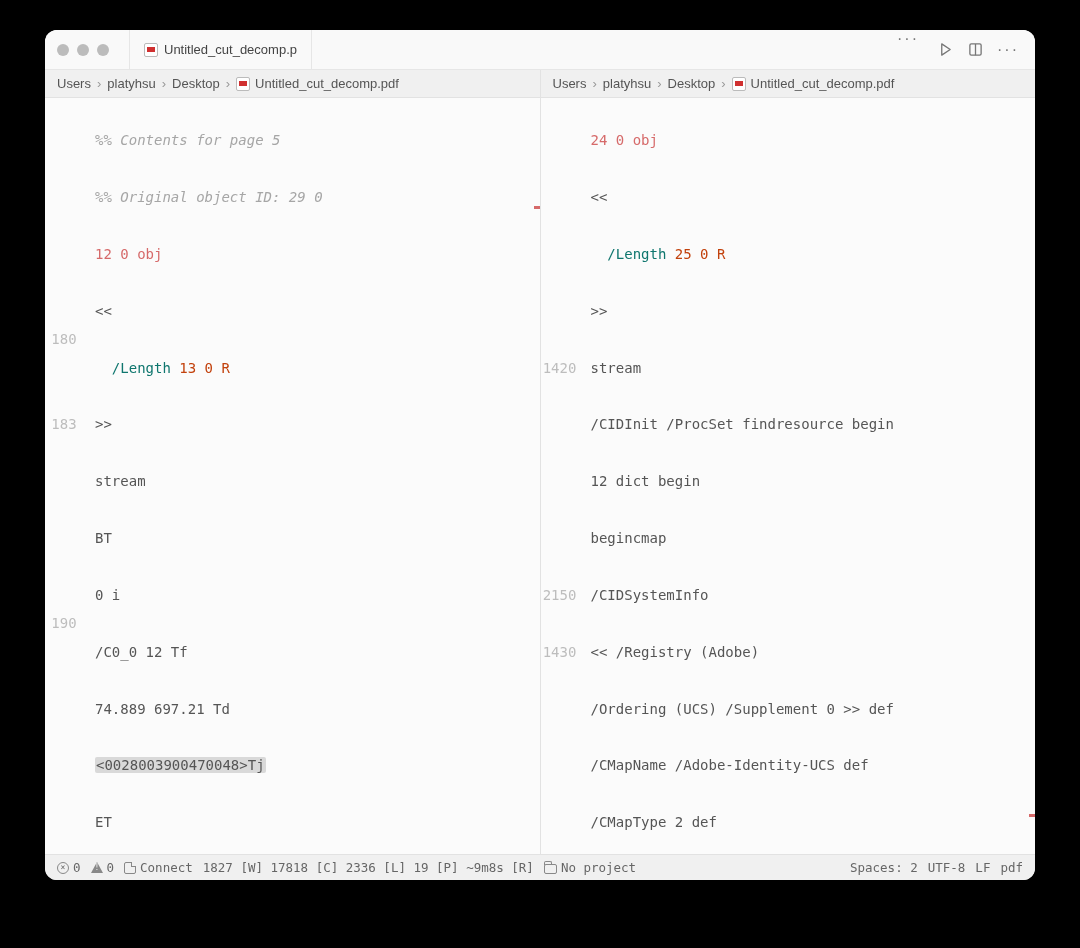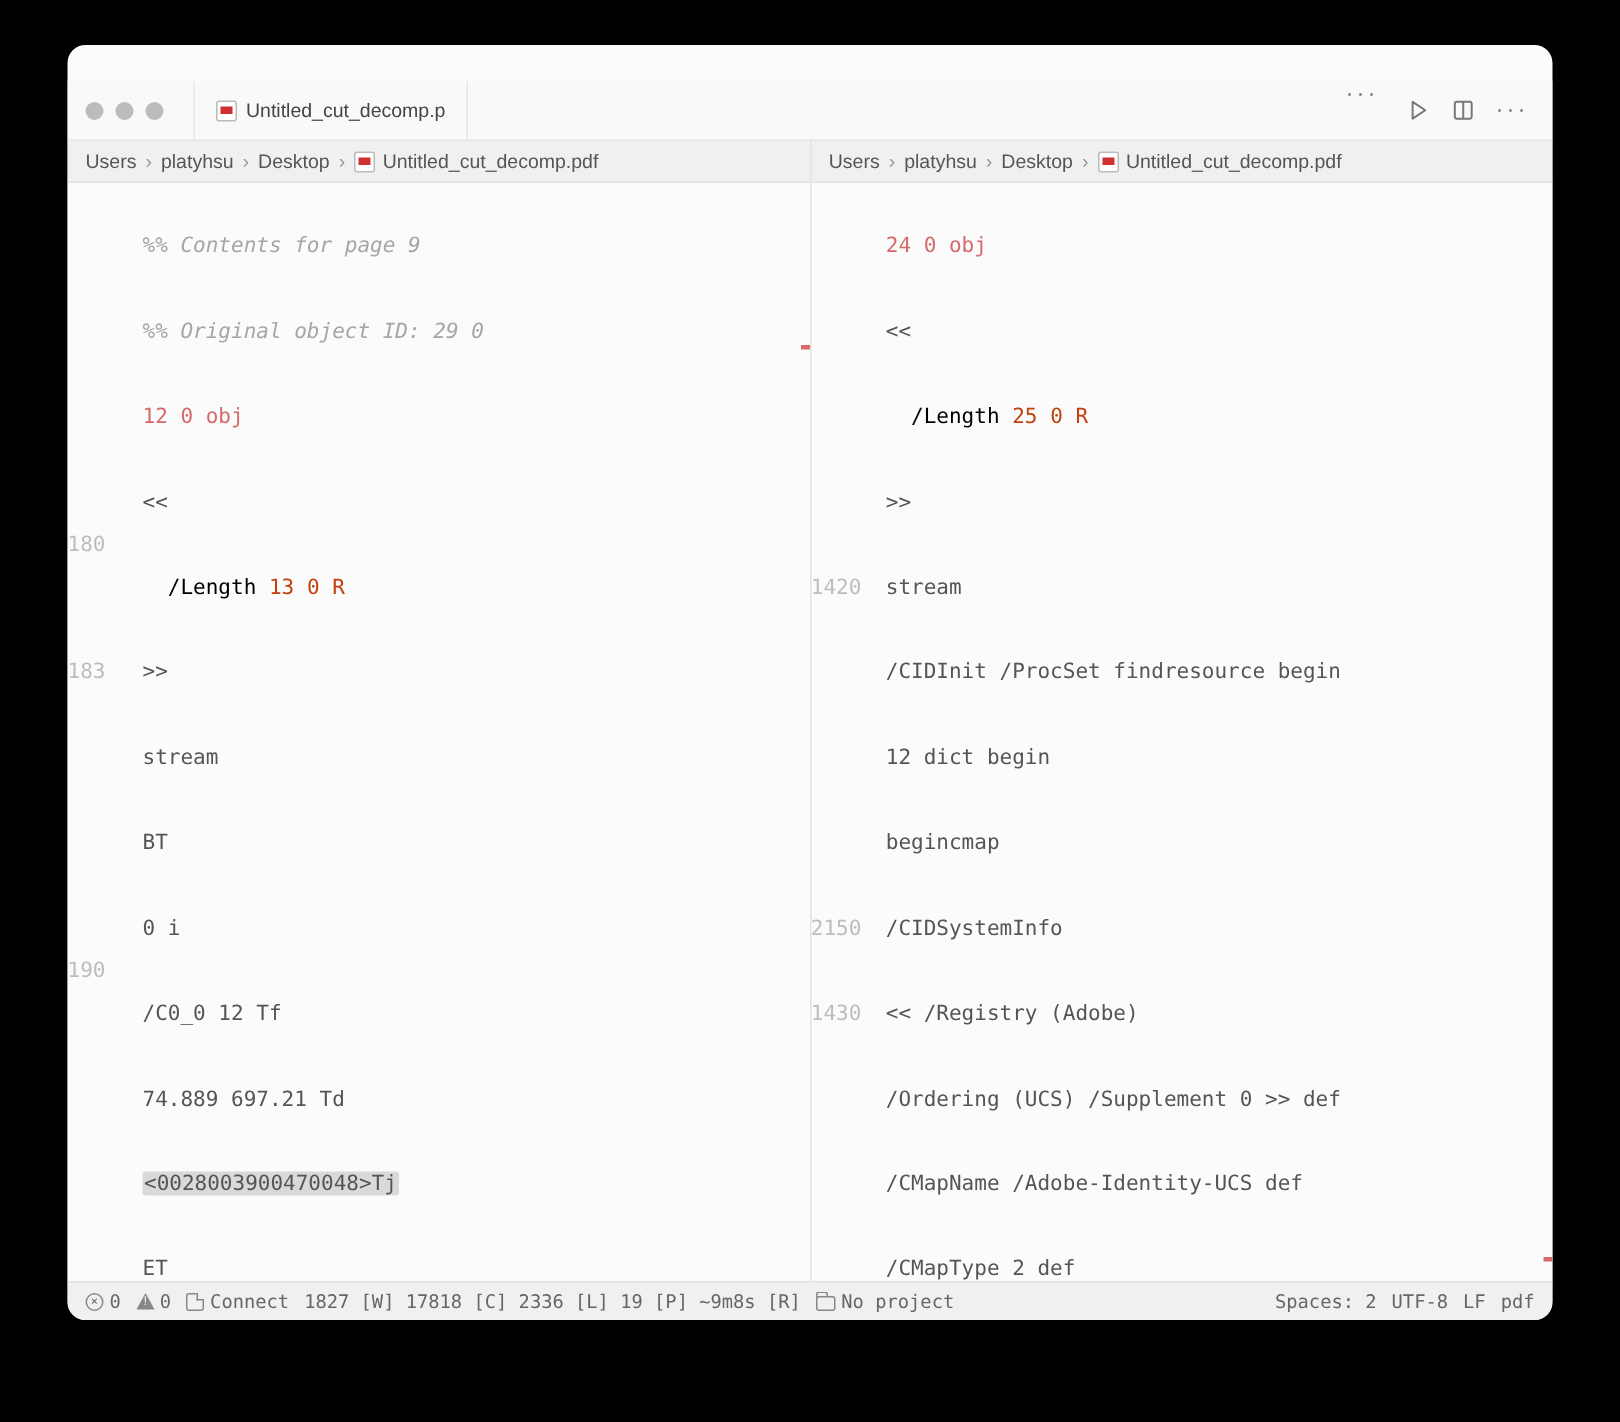--- a/index.html
+++ b/index.html
@@ -16,21 +16,20 @@
   }
   
   .titlebar {
     height: 40px;
     background: #f9f9f9;
     border-bottom: 1px solid #e6e6e6;
     display: flex;
     align-items: center;
     padding: 0 12px;
     gap: 8px;
-    margin-top: 24px;
   }
   .traffic { display: flex; gap: 8px; }
   .light { width: 12px; height: 12px; border-radius: 50%; background: #bcbcbc; }
   .tabs { flex: 1; display: flex; height: 100%; }
   .tab {
     display: flex; align-items: center; gap: 6px;
     padding: 0 14px; font-size: 13px; color: #444;
     border-right: 1px solid #e6e6e6;
     height: 100%;
   }
@@ -55,25 +54,25 @@
     display: flex;
   }
   .crumbs { flex: 1; display: flex; align-items: center; padding: 0 12px; font-size: 13px; color: #555; gap: 6px; overflow: hidden; white-space: nowrap; }
   .crumbs.left { border-right: 1px solid #e2e2e2; }
   .sep { color: #999; }
   .crumb-file { display: inline-flex; align-items: center; gap: 5px; }
   
   .editors { flex: 1; display: flex; min-height: 0; position: relative; }
   .pane { flex: 1; display: flex; min-width: 0; font-family: ui-monospace, SFMono-Regular, Menlo, Consolas, monospace; font-size: 14px; line-height: 28.4px; background: #fbfbfb; position: relative; }
   .pane + .pane { border-left: 1px solid #e2e2e2; }
-  .gutter { width: 46px; text-align: left; padding-right: 8px; color: #bdbdbd; user-select: none; }
+  .gutter { width: 46px; text-align: center; padding-right: 8px; color: #bdbdbd; user-select: none; }
   .code { flex: 1; padding-left: 4px; overflow: hidden; white-space: pre; color: #555; }
   .cm { color: #a6a6a6; font-style: italic; }
   .obj { color: #d66a6a; }
-  .key { color: #000000; }
+  .key { color: #0f766e; }
   .ref { color: #c2410c; }
   .hl { background: #d9d9d9; border-radius: 2px; padding: 0 1px; }
   .mark-left { position: absolute; right: 0; top: 108px; width: 6px; height: 3px; background: #d66a6a; }
   .mark-right { position: absolute; right: 0; top: 716px; width: 6px; height: 3px; background: #d66a6a; }
   
   .statusbar {
     height: 26px; background: #f0f0f0; border-top: 1px solid #e2e2e2;
     display: flex; align-items: center; padding: 0 12px; font-size: 12.5px; color: #666;
     font-family: ui-monospace, SFMono-Regular, Menlo, Consolas, monospace;
     gap: 10px;
@@ -176,21 +175,21 @@
 <div>190</div>
 <div>&nbsp;</div>
 <div>&nbsp;</div>
 <div>&nbsp;</div>
 <div>&nbsp;</div>
 <div>&nbsp;</div>
 <div>&nbsp;</div>
 <div>&nbsp;</div>
       </div>
       <div class="code">
-<div><span class="cm">%% Contents for page 9</span></div>
+<div><span class="cm">%% Contents for page 5</span></div>
 <div><span class="cm">%% Original object ID: 29 0</span></div>
 <div><span class="obj">12 0 obj</span></div>
 <div><span>&lt;&lt;</span></div>
 <div>  <span class="key">/Length</span> <span class="ref">13 0 R</span></div>
 <div><span>&gt;&gt;</span></div>
 <div><span>stream</span></div>
 <div><span>BT</span></div>
 <div><span>0 i</span></div>
 <div><span>/C0_0 12 Tf</span></div>
 <div><span>74.889 697.21 Td</span></div>

